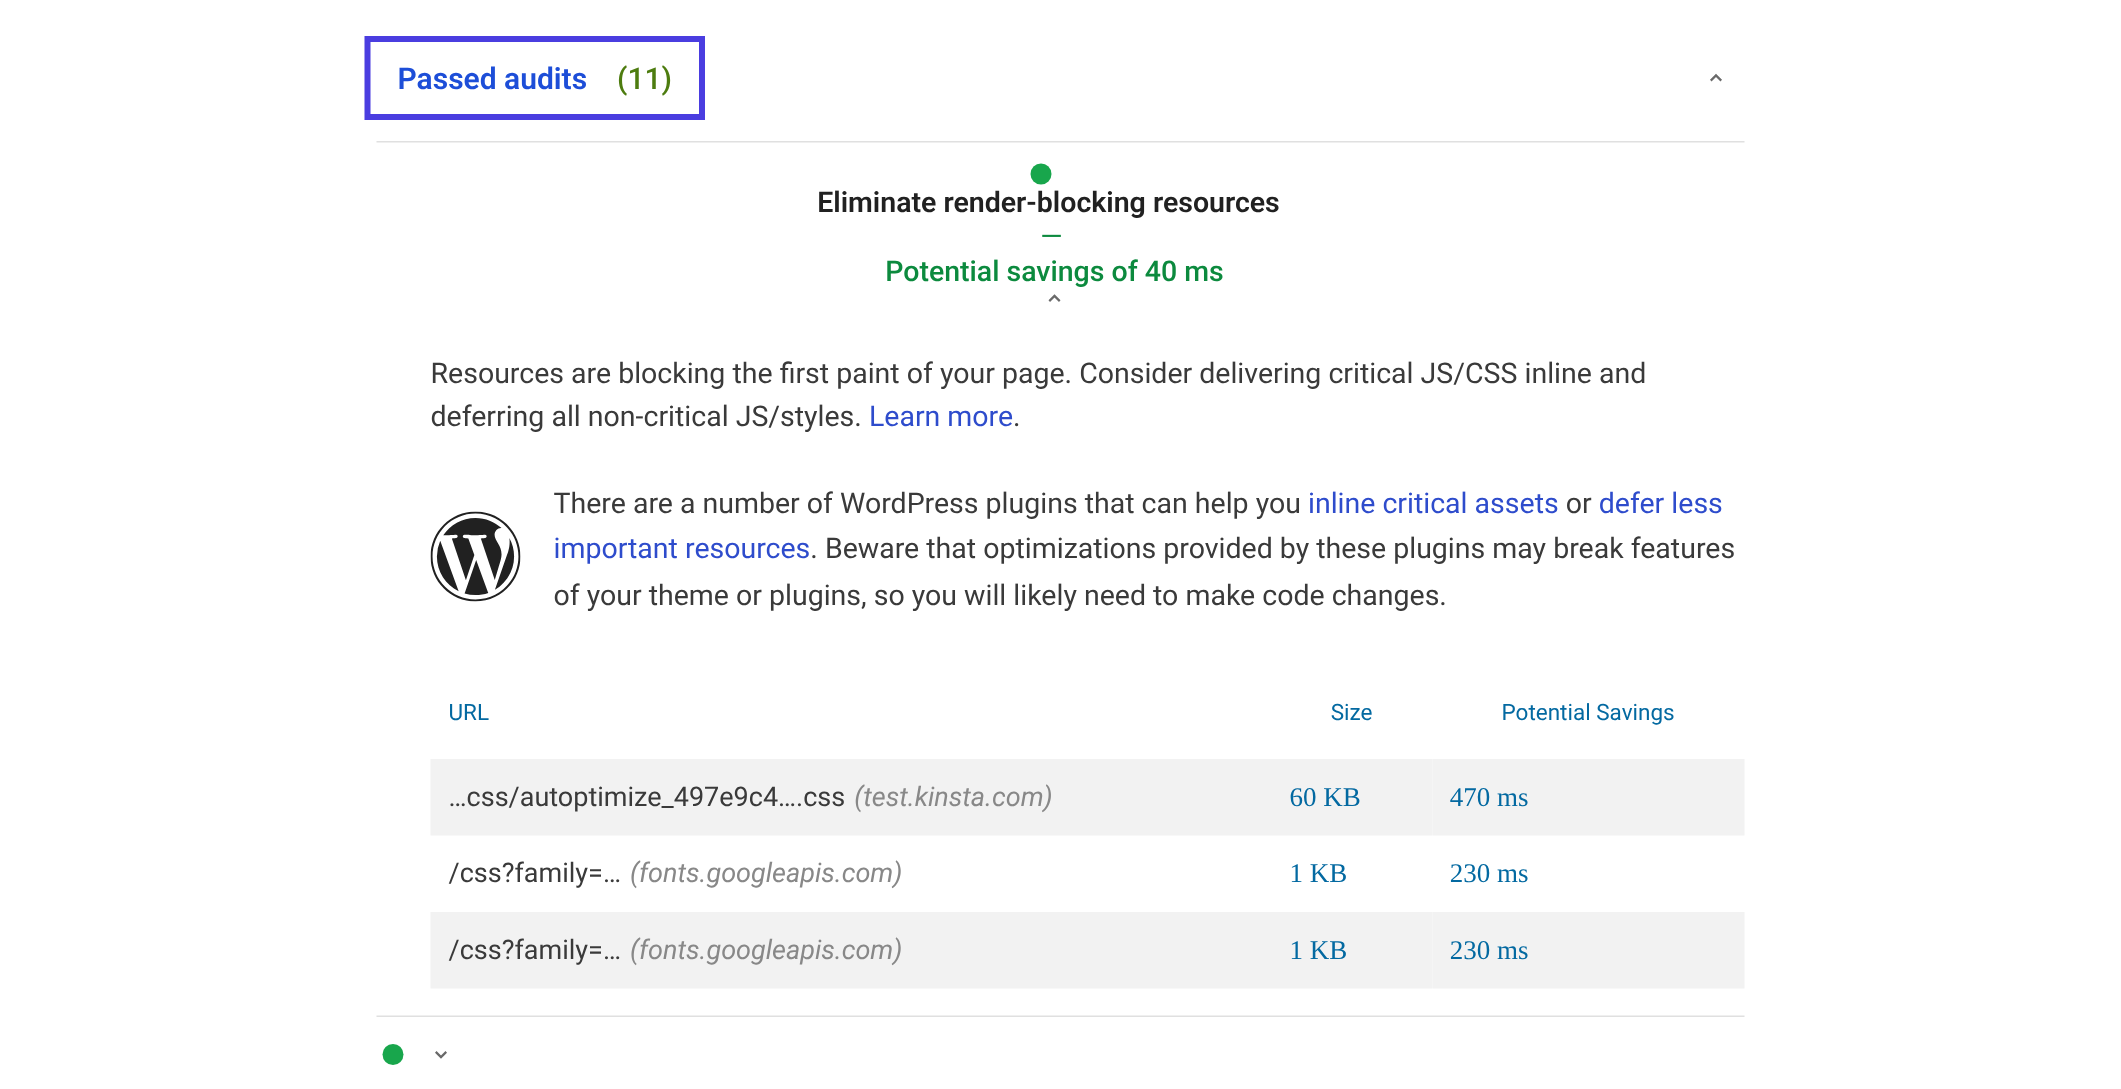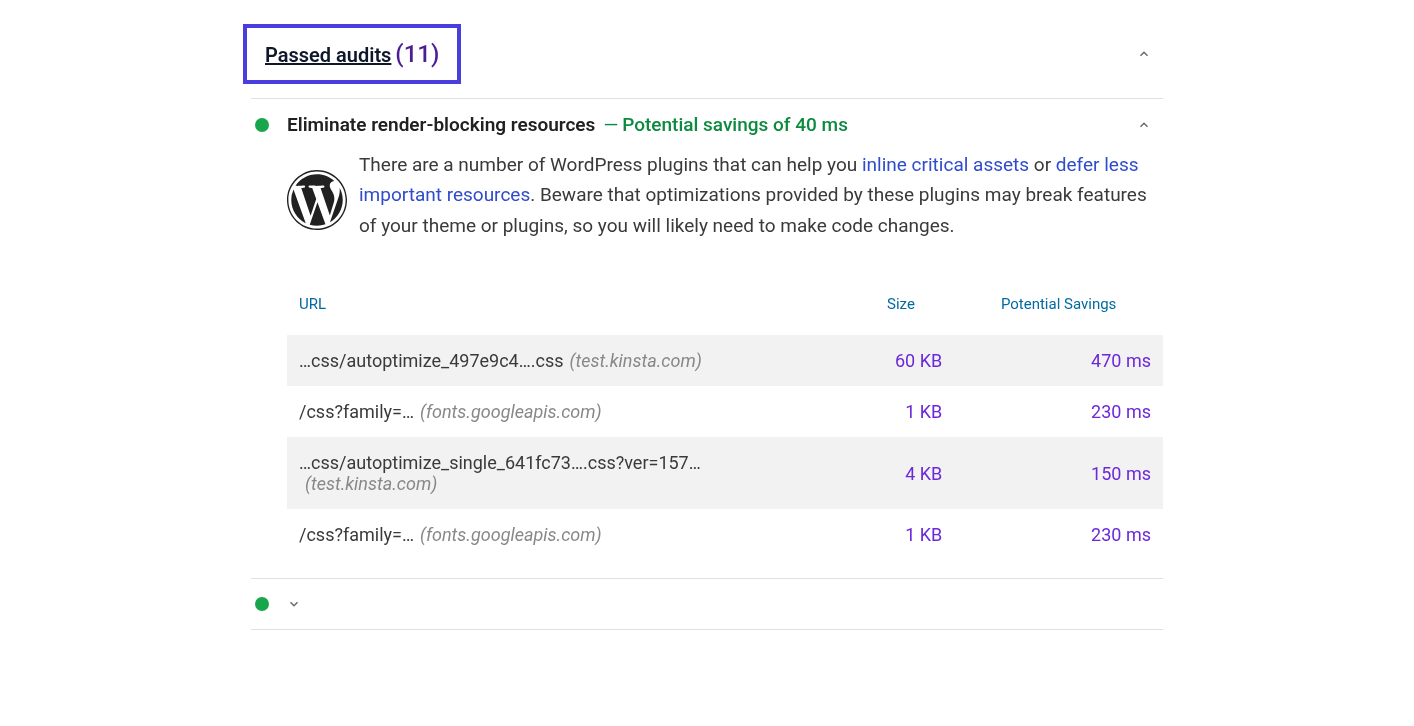--- a/index.html
+++ b/index.html
@@ -36,43 +36,43 @@
     
     .highlight-box {
       border: 4px solid #4a3de0;
       padding: 12px 18px;
       margin-left: -8px;
     }
     
     .summary-title {
       font-size: 20px;
       font-weight: 600;
-      color: #0f172a;
-      text-decoration: underline;
+      color: #1d4ed8;
     }
     
     .summary-count {
-      font-size: 24px;
+      font-size: 20px;
       font-weight: 500;
-      color: #4c1d95;
-      margin-left: 0;
+      color: #4d7c0f;
+      margin-left: 16px;
     }
     
     .chevron {
       width: 14px;
       height: 14px;
       color: #6a6a6a;
       flex-shrink: 0;
     }
     
     .audit-header {
       display: flex;
       align-items: center;
       padding: 14px 12px 14px 4px;
       cursor: pointer;
+      flex-direction: column;
     }
     
     .status-dot {
       width: 14px;
       height: 14px;
       border-radius: 50%;
       background: #18a64c;
       margin-right: 18px;
       flex-shrink: 0;
     }
@@ -115,21 +115,21 @@
     
     .desc-link {
       color: #2e4ccc;
       text-decoration: none;
       cursor: pointer;
     }
     
     .wp-hint {
       display: flex;
       align-items: flex-start;
-      gap: 12px;
+      gap: 22px;
       margin-bottom: 44px;
     }
     
     .wp-logo {
       width: 60px;
       height: 60px;
       flex-shrink: 0;
       margin-top: 20px;
     }
     
@@ -170,23 +170,23 @@
       color: #3a3a3a;
     }
     
     .url-origin {
       color: #888;
       margin-left: 6px;
       font-style: italic;
     }
     
     .size-cell, .savings-cell {
-      text-align: right;
-      color: #6d28d9;
+      color: #0369a1;
       white-space: nowrap;
+      font-family: Liberation Serif, serif;
     }
     
     .url-cell {
       width: 64%;
     }
     
     .audit-section-divider {
       border-top: 1px solid #e0e0e0;
       margin-top: 18px;
     }
@@ -226,20 +226,23 @@
       <span class="audit-title">Eliminate render-blocking resources</span>
       <span class="audit-savings-sep">—</span>
       <span class="audit-savings">Potential savings of 40 ms</span>
       <span class="spacer"></span>
       <svg class="chevron" viewBox="0 0 24 24" fill="none" stroke="currentColor" stroke-width="2.5">
         <polyline points="6 15 12 9 18 15"></polyline>
       </svg>
     </div>
 
     <div class="audit-body">
+      <p class="audit-desc">
+        <span>Resources are blocking the first paint of your page. Consider delivering critical JS/CSS inline and deferring all non-critical JS/styles. </span><a class="desc-link">Learn more</a><span>.</span>
+      </p>
 
       <div class="wp-hint">
         <svg class="wp-logo" viewBox="0 0 122.52 122.523">
           <g fill="#212121">
             <path d="M8.708 61.26c0 20.802 12.089 38.779 29.619 47.298L13.258 39.872a52.354 52.354 0 0 0-4.55 21.388zM96.74 58.608c0-6.495-2.333-10.993-4.334-14.494-2.664-4.329-5.161-7.995-5.161-12.324 0-4.831 3.664-9.328 8.825-9.328.233 0 .454.029.681.042-9.35-8.566-21.807-13.796-35.489-13.796-18.36 0-34.513 9.42-43.91 23.688 1.233.037 2.395.063 3.382.063 5.497 0 14.006-.667 14.006-.667 2.833-.167 3.167 3.994.337 4.329 0 0-2.847.335-6.015.501L48.2 93.547l11.501-34.493-8.188-22.434c-2.83-.166-5.511-.501-5.511-.501-2.832-.166-2.5-4.496.332-4.329 0 0 8.679.667 13.843.667 5.496 0 14.006-.667 14.006-.667 2.835-.167 3.168 3.994.337 4.329 0 0-2.853.335-6.015.501l18.992 56.494 5.242-17.517c2.272-7.269 4.001-12.49 4.001-16.989z"></path>
             <path d="M62.184 65.857l-15.768 45.819a52.552 52.552 0 0 0 14.846 2.141c6.12 0 11.989-1.058 17.452-2.979a4.615 4.615 0 0 1-.374-.724zM107.376 36.046c.226 1.674.354 3.471.354 5.404 0 5.333-.996 11.328-3.996 18.824l-16.053 46.413c15.624-9.111 26.133-26.038 26.133-45.426.001-9.137-2.333-17.729-6.438-25.215z"></path>
             <path d="M61.262 0C27.483 0 0 27.481 0 61.26c0 33.783 27.483 61.263 61.262 61.263 33.778 0 61.265-27.48 61.265-61.263C122.526 27.481 95.04 0 61.262 0zm0 119.715c-32.23 0-58.453-26.223-58.453-58.455 0-32.23 26.222-58.451 58.453-58.451 32.229 0 58.45 26.221 58.45 58.451 0 32.232-26.221 58.455-58.45 58.455z"></path>
           </g>
         </svg>
         <p class="wp-text">
@@ -260,25 +263,20 @@
             <td class="url-cell"><span class="url-path">…css/autoptimize_497e9c4….css</span><span class="url-origin">(test.kinsta.com)</span></td>
             <td class="size-cell">60 KB</td>
             <td class="savings-cell">470 ms</td>
           </tr>
           <tr>
             <td class="url-cell"><span class="url-path">/css?family=…</span><span class="url-origin">(fonts.googleapis.com)</span></td>
             <td class="size-cell">1 KB</td>
             <td class="savings-cell">230 ms</td>
           </tr>
           <tr>
-            <td class="url-cell"><span class="url-path">…css/autoptimize_single_641fc73….css?ver=157…</span><span class="url-origin">(test.kinsta.com)</span></td>
-            <td class="size-cell">4 KB</td>
-            <td class="savings-cell">150 ms</td>
-          </tr>
-          <tr>
             <td class="url-cell"><span class="url-path">/css?family=…</span><span class="url-origin">(fonts.googleapis.com)</span></td>
             <td class="size-cell">1 KB</td>
             <td class="savings-cell">230 ms</td>
           </tr>
         </tbody>
       </table>
     </div>
   </div>
 
   <div class="audit-section-divider"></div>

